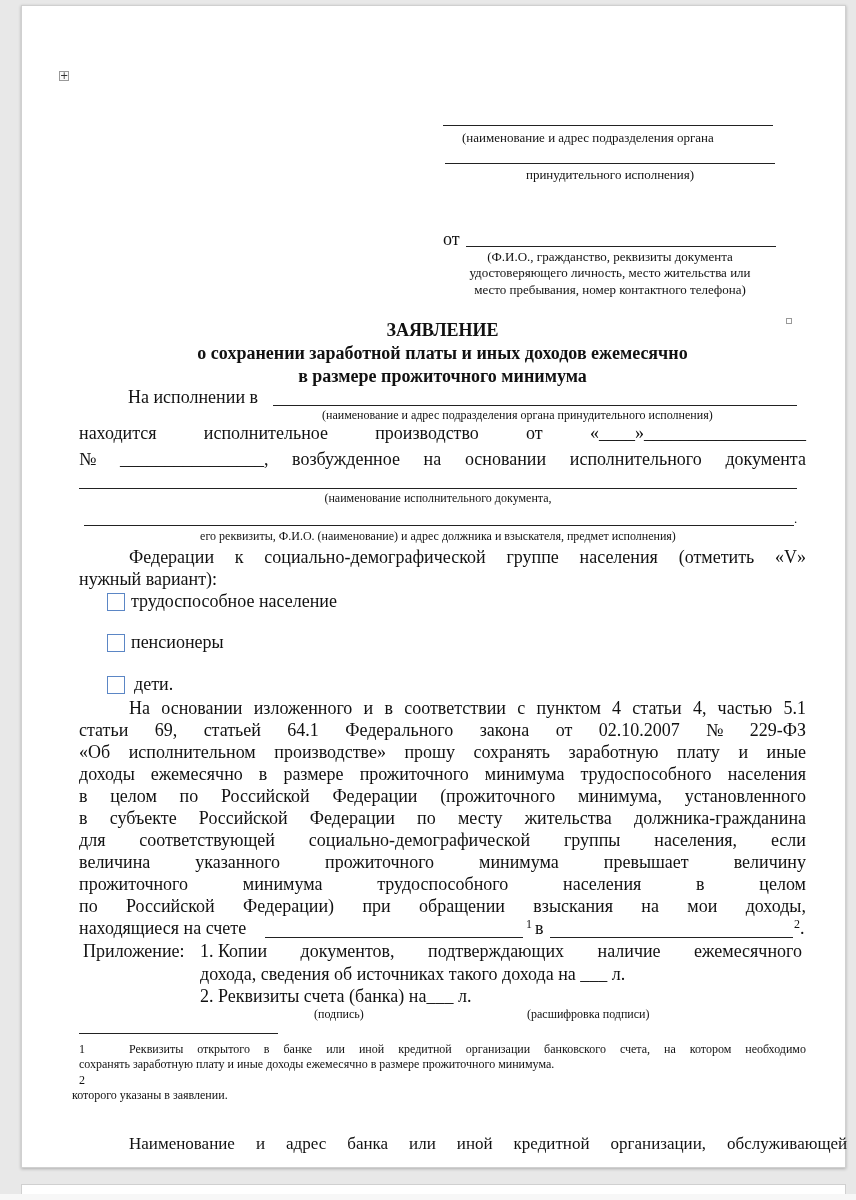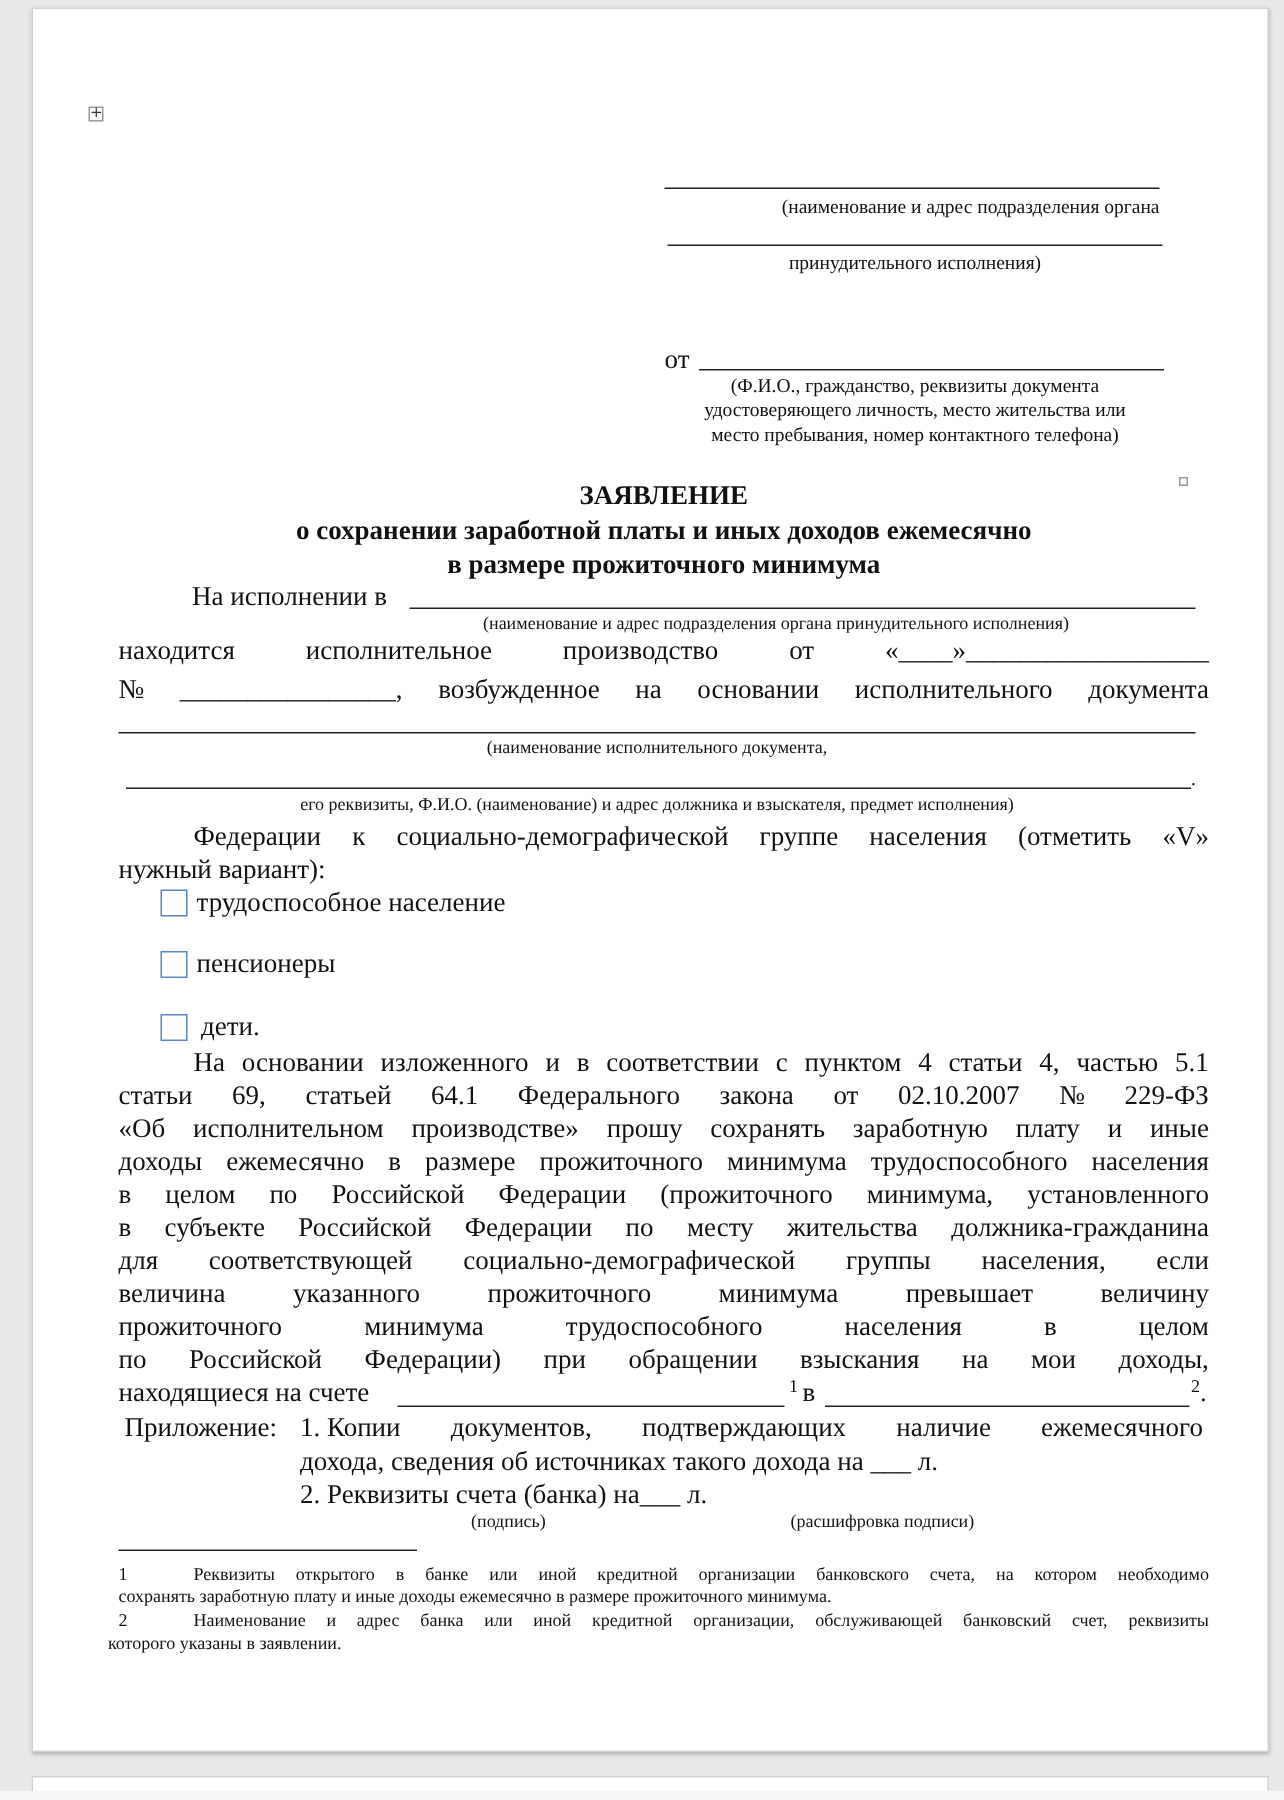--- a/index.html
+++ b/index.html
@@ -54,21 +54,21 @@
 <body>
 
 <div class="page"></div>
 <div class="page2"></div>
 <div class="bottom-bar"></div>
 
 <div class="table-handle">+</div>
 <div class="cell-marker"></div>
 
 <div class="uline" style="left:443px; top:125px; width:330px;"></div>
-<div class="abs small" style="left:443px; top:130px; width:330px; text-align:right;">(наименование и адрес подразделения органа</div>
+<div class="abs small" style="left:462px; top:130px; width:330px; text-align:left;">(наименование и адрес подразделения органа</div>
 <div class="uline" style="left:445px; top:163px; width:330px;"></div>
 <div class="abs small" style="left:445px; top:167px; width:330px; text-align:center;">принудительного исполнения)</div>
 
 <div class="abs body-text" style="left:443px; top:229px;">от</div>
 <div class="uline" style="left:466px; top:246px; width:310px;"></div>
 <div class="abs small" style="left:445px; top:249px; width:330px; text-align:center;">(Ф.И.О., гражданство, реквизиты документа</div>
 <div class="abs small" style="left:445px; top:265px; width:330px; text-align:center;">удостоверяющего личность, место жительства или</div>
 <div class="abs small" style="left:445px; top:282px; width:330px; text-align:center;">место пребывания, номер контактного телефона)</div>
 
 <div class="abs title" style="left:79px; top:320px; width:727px;">ЗАЯВЛЕНИЕ</div>
@@ -260,21 +260,21 @@
     <span>кредитной</span>
     <span>организации</span>
     <span>банковского</span>
     <span>счета,</span>
     <span>на</span>
     <span>котором</span>
     <span>необходимо</span>
   </div>
 <div class="fn" style="left:79px; top:1057px;">сохранять заработную плату и иные доходы ежемесячно в размере прожиточного минимума.</div>
 <div class="fn" style="left:79px; top:1073px;">2</div>
-<div class="justify-line" style="left:129px; width:677px; top:1073px; font-size:12px;" id="fn2-l1">
+<div class="justify-line" style="left:129px; width:677px; top:1134px; font-size:17px;gap:21px;" id="fn2-l1">
     <span>Наименование</span>
     <span>и</span>
     <span>адрес</span>
     <span>банка</span>
     <span>или</span>
     <span>иной</span>
     <span>кредитной</span>
     <span>организации,</span>
     <span>обслуживающей</span>
     <span>банковский</span>

